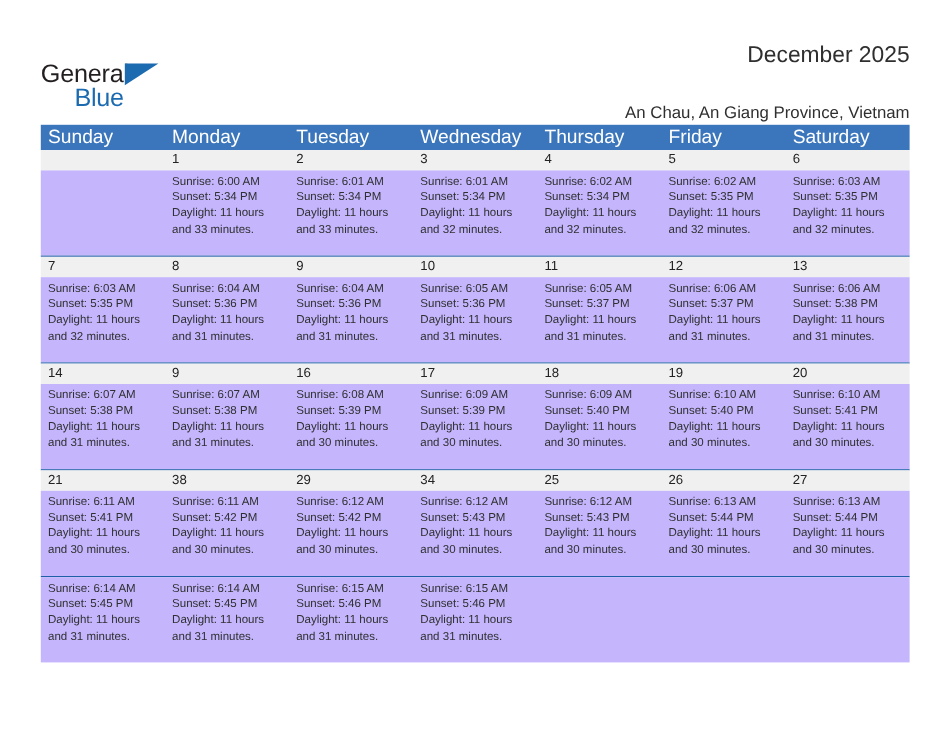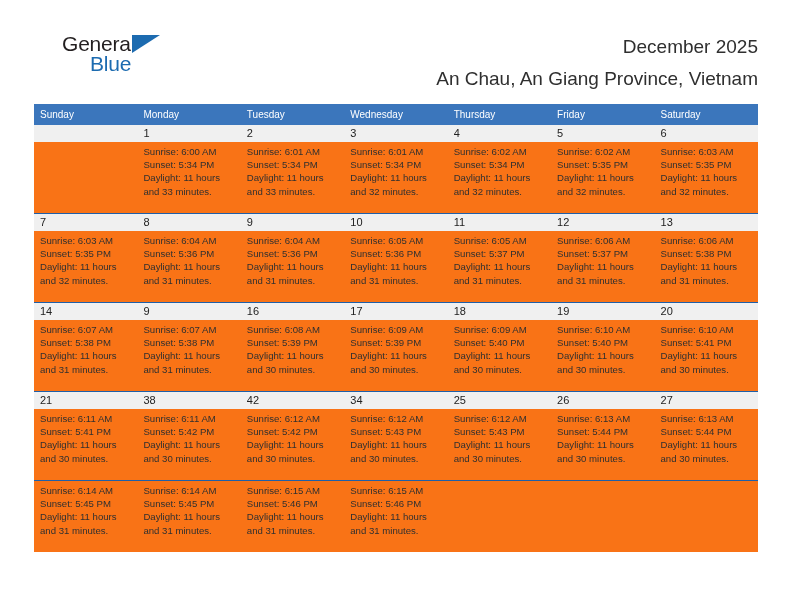--- a/index.html
+++ b/index.html
@@ -27,24 +27,23 @@
     position: absolute;
     left: 34px;
     top: 30px;
     right: 34px;
     height: 66px;
   }
 
   .logo {
     position: absolute;
     left: 0;
-    top: 2px;
+    top: 20px;
     width: 130px;
     height: 54px;
-    margin-left: 28px;
   }
   .logo-general {
     position: absolute;
     left: 0;
     top: 0;
     font-size: 21px;
     letter-spacing: -0.2px;
     color: #231f20;
     line-height: 24px;
   }
@@ -74,22 +73,22 @@
     top: 0;
     text-align: right;
   }
   .cal-title {
     font-size: 19px;
     color: #2f2f2f;
     line-height: 34px;
     white-space: nowrap;
   }
   .cal-subtitle {
-    margin-top: 6px;
-    font-size: 19px;
+    margin-top: 21px;
+    font-size: 14px;
     color: #2f2f2f;
     line-height: 17px;
     white-space: nowrap;
   }
 
   
   .calendar {
     position: absolute;
     left: 34px;
     top: 104px;
@@ -97,21 +96,21 @@
   }
 
   .weekday-head {
     display: flex;
     background: #3B76BC;
     height: 21px;
   }
   .weekday-head .wd {
     flex: 1 1 0;
     color: #ffffff;
-    font-size: 10px;
+    font-size: 16px;
     line-height: 21px;
     padding-left: 6px;
     box-sizing: border-box;
     white-space: nowrap;
     overflow: hidden;
   }
 
   .week {
     border-top: 1.5px solid #1F5FA8;
   }
@@ -126,21 +125,21 @@
   .week-numbers .dn {
     flex: 1 1 0;
     font-size: 11px;
     line-height: 17px;
     padding-left: 6px;
     box-sizing: border-box;
     color: #222222;
   }
   .week-body {
     display: flex;
-    background: #f97316;
+    background: #c4b5fd;
     height: 71px;
   }
   .week-body .cell {
     flex: 1 1 0;
     padding: 3px 6px 0 6px;
     box-sizing: border-box;
     overflow: hidden;
   }
   .cell .line {
     font-size: 9.6px;
@@ -342,21 +341,21 @@
               <div class="line">Sunset: 5:41 PM</div>
               <div class="line">Daylight: 11 hours</div>
               <div class="line">and 30 minutes.</div>
             </div>
           </div>
         </div>
         <div class="week">
           <div class="week-numbers">
             <div class="dn">21</div>
             <div class="dn">38</div>
-            <div class="dn">42</div>
+            <div class="dn">29</div>
             <div class="dn">34</div>
             <div class="dn">25</div>
             <div class="dn">26</div>
             <div class="dn">27</div>
           </div>
           <div class="week-body">
             <div class="cell">
               <div class="line">Sunrise: 6:11 AM</div>
               <div class="line">Sunset: 5:41 PM</div>
               <div class="line">Daylight: 11 hours</div>

